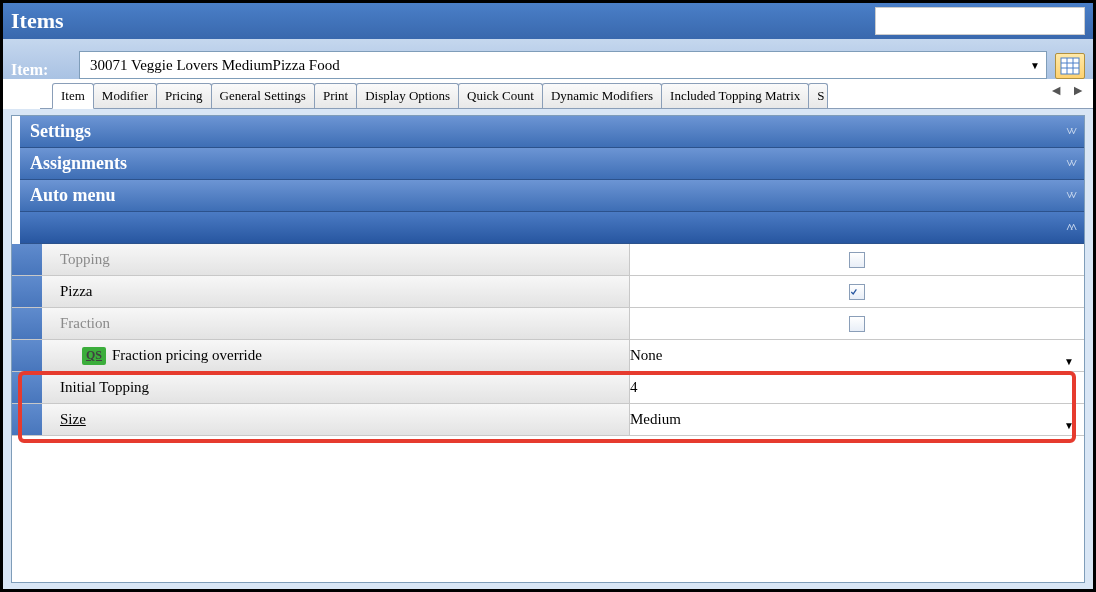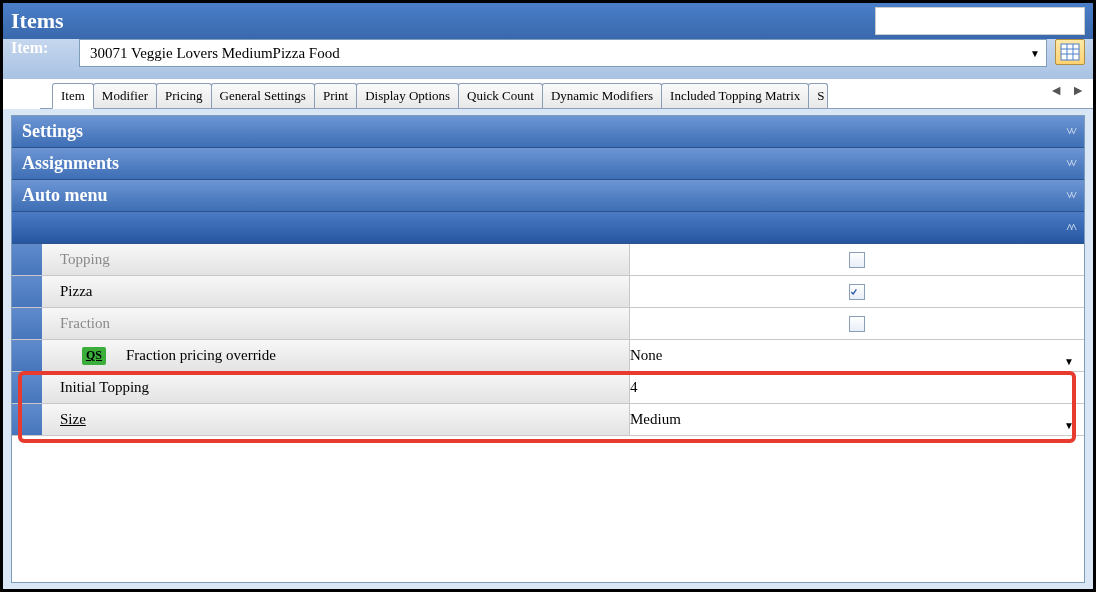--- a/index.html
+++ b/index.html
@@ -16,21 +16,21 @@
     padding: 0 8px;
   }
   .header-title { font-size: 22px; font-weight: bold; flex: 1; }
   .header-right-box { background: #fff; width: 210px; height: 28px; border: 1px solid #ccc; }
   
   
   .item-row {
     background: linear-gradient(to bottom, #c5d7ee, #a9c2e3);
     height: 40px;
     display: flex;
-    align-items: flex-start;
+    align-items: flex-end;
     padding: 0 8px;
     gap: 8px;
   }
   .item-label { color: #fff; font-size: 16px; font-weight: bold; width: 60px; }
   .item-dropdown {
     flex: 1;
     height: 28px;
     background: #fff;
     border: 1px solid #7f9db9;
     display: flex;
@@ -109,20 +109,21 @@
     background: linear-gradient(to bottom, #6c95d4, #3e6eb5);
     color: #fff;
     font-weight: bold;
     font-size: 18px;
     height: 32px;
     display: flex;
     align-items: center;
     padding-left: 10px;
     border-bottom: 1px solid #2c528c;
     position: relative;
+    margin-left: 8px;
   }
   .section-bar .chevrons {
     position: absolute;
     right: 10px;
     font-size: 12px;
     letter-spacing: -3px;
     color: #c8d8ee;
   }
   .section-bar.expanded {
     background: linear-gradient(to bottom, #4b7bc4, #2756a0);
@@ -147,24 +148,24 @@
     padding-left: 18px;
     display: flex;
     align-items: center;
     font-size: 15px;
   }
   .prop-row .label.disabled { color: #8a8a8a; }
   .prop-row .label.indent { padding-left: 40px; }
   .prop-row .label .qs-icon {
     display: inline-flex; align-items: center; justify-content: center;
     width: 24px; height: 18px;
-    background: #3bad3b; color: #000000;
+    background: #3bad3b; color: #404040;
     font-weight: bold; font-size: 12px;
     border-radius: 2px;
-    margin-right: 20px;
+    margin-right: 6px;
     text-decoration: underline;
   }
   .prop-row .value {
     flex: 1;
     display: flex;
     align-items: center;
     padding-left: 0;
     font-size: 15px;
     position: relative;
     border-right: none;

